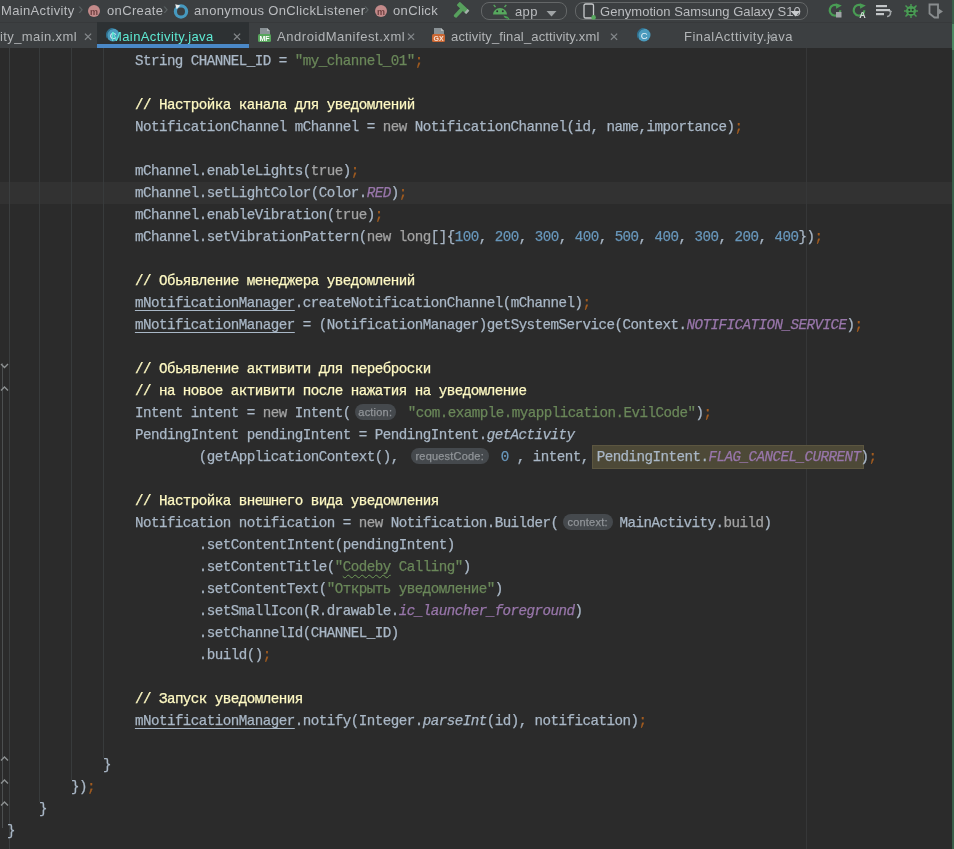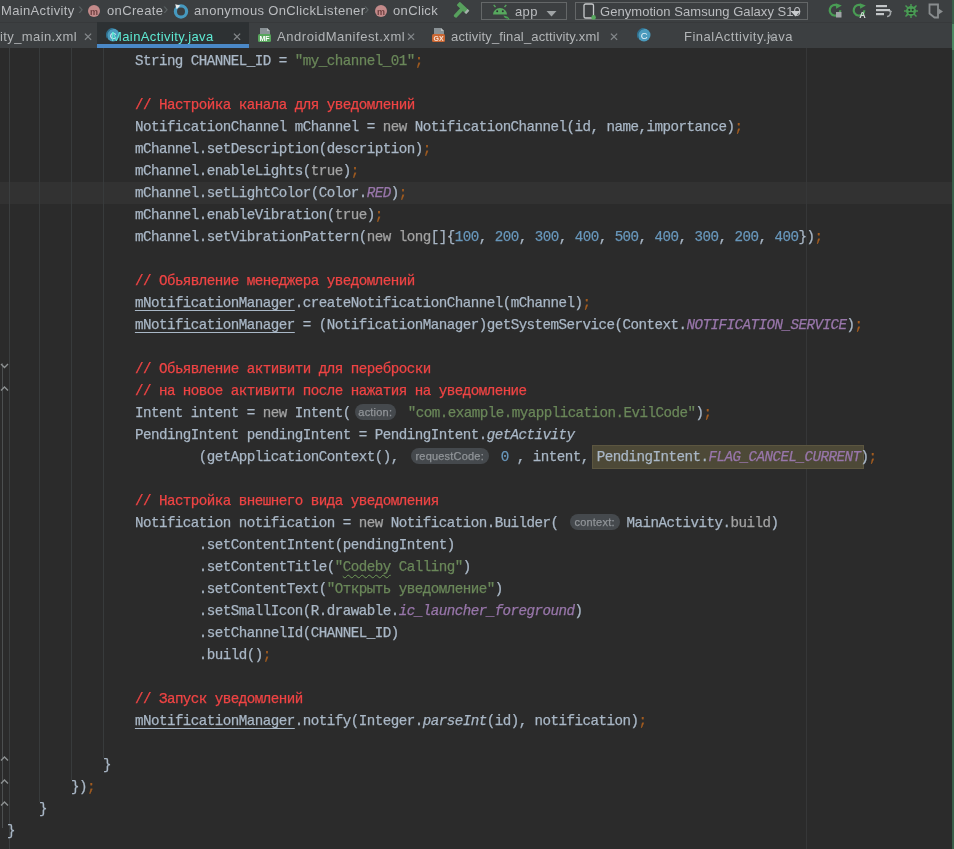--- a/index.html
+++ b/index.html
@@ -6,25 +6,25 @@
 #root { position:absolute; left:0; top:0; width:954px; height:849px; transform:translateZ(0); }
 .bar { position:absolute; left:0; width:954px; }
 #toolbar { top:0; height:22px; background:#3c3f41; }
 #tabs { top:22px; height:26px; background:#3c3f41; }
 #editor { position:absolute; left:0; top:48px; width:954px; height:801px;
   background:#2b2b2b; }
 .t { position:absolute; font-size:13px; color:#bbbdc0; white-space:pre; letter-spacing:0.35px;text-align:right; }
 .sep { color:#5a6062; font-size:16px; top:0px !important; }
 .tabt { position:absolute; top:7px; font-size:13px; color:#b2b5b7; white-space:pre; letter-spacing:0.4px; }
 .x { position:absolute; top:8px; font-size:12px; color:#84888b; }
-.box { position:absolute; top:2px; height:18px; border:1px solid #646768; border-radius:0; }
+.box { position:absolute; top:2px; height:18px; border:1px solid #646768; border-radius:8px; }
 .ln { position:absolute; left:7px; height:22px; line-height:22px;
   font-family:"Liberation Mono",monospace; font-size:14.2px; letter-spacing:-0.52px; color:#a9b7c6;
   white-space:pre; -webkit-text-stroke:0.25px; }
-.c { color:#ef4444; }
+.c { color:#fef9c3; }
 .k { color:#a3a3a3; }
 .s { color:#6a8759; }
 .n { color:#6897bb; }
 .p { color:#a25c20; }
 .i { color:#9876aa; font-style:italic; }
 .sm { font-style:italic; }
 .u { text-decoration:underline; text-underline-offset:3px; text-decoration-thickness:1px; }
 .ty { text-decoration:underline wavy #6f9a58 1px; text-underline-offset:3px; text-decoration-skip-ink:none; }
 .h { display:inline-block; height:16px; line-height:16px; background:#45494d;
   border-radius:8px; font-family:"Liberation Sans",sans-serif; font-size:11px; letter-spacing:0.2px;
@@ -179,42 +179,41 @@
       </svg>
   <svg width="9" height="8" viewBox="0 0 9 8" style="position:absolute;left:0px;top:730px" xmlns="http://www.w3.org/2000/svg">
         <path d="M1 5.5 l3.5 -3.5 l3.5 3.5" stroke="#8d9192" stroke-width="1.4" fill="none"></path>
       </svg>
   <svg width="9" height="8" viewBox="0 0 9 8" style="position:absolute;left:0px;top:752px" xmlns="http://www.w3.org/2000/svg">
         <path d="M1 5.5 l3.5 -3.5 l3.5 3.5" stroke="#8d9192" stroke-width="1.4" fill="none"></path>
       </svg>
 <pre class="ln" style="top:2px">                String CHANNEL_ID = <span class="s">"my_channel_01"</span><span class="p">;</span></pre>
 <pre class="ln" style="top:46px">                <span class="c">// Настройка канала для уведомлений</span></pre>
 <pre class="ln" style="top:68px">                NotificationChannel mChannel = <span class="k">new</span> NotificationChannel(id, name,importance)<span class="p">;</span></pre>
-<pre class="ln" style="top:90px">                mChannel.setDescription(description)<span class="p">;</span></pre>
 <pre class="ln" style="top:112px">                mChannel.enableLights(<span class="k">true</span>)<span class="p">;</span></pre>
 <pre class="ln" style="top:134px">                mChannel.setLightColor(Color.<span class="i">RED</span>)<span class="p">;</span></pre>
 <pre class="ln" style="top:156px">                mChannel.enableVibration(<span class="k">true</span>)<span class="p">;</span></pre>
 <pre class="ln" style="top:178px">                mChannel.setVibrationPattern(<span class="k">new</span> <span class="k">long</span>[]{<span class="n">100</span>, <span class="n">200</span>, <span class="n">300</span>, <span class="n">400</span>, <span class="n">500</span>, <span class="n">400</span>, <span class="n">300</span>, <span class="n">200</span>, <span class="n">400</span>})<span class="p">;</span></pre>
 <pre class="ln" style="top:222px">                <span class="c">// Обьявление менеджера уведомлений</span></pre>
 <pre class="ln" style="top:244px">                <span class="u">mNotificationManager</span>.createNotificationChannel(mChannel)<span class="p">;</span></pre>
 <pre class="ln" style="top:266px">                <span class="u">mNotificationManager</span> = (NotificationManager)getSystemService(Context.<span class="i">NOTIFICATION_SERVICE</span>)<span class="p">;</span></pre>
 <pre class="ln" style="top:310px">                <span class="c">// Обьявление активити для переброски</span></pre>
 <pre class="ln" style="top:332px">                <span class="c">// на новое активити после нажатия на уведомление</span></pre>
 <pre class="ln" style="top:354px">                Intent intent = <span class="k">new</span> Intent(<span class="h" style="margin-left:4px;width:41px">action:</span><span style="display:inline-block;width:12px"></span><span class="s">"com.example.myapplication.EvilCode"</span>)<span class="p">;</span></pre>
 <pre class="ln" style="top:376px">                PendingIntent pendingIntent = PendingIntent.<span class="sm">getActivity</span></pre>
 <pre class="ln" style="top:398px">                        (getApplicationContext(),<span class="h" style="margin-left:12px;width:78px">requestCode:</span><span style="display:inline-block;width:12px"></span><span class="n">0</span> , intent, <span class="hl">PendingIntent.<span class="i">FLAG_CANCEL_CURRENT</span></span>)<span class="p">;</span></pre>
 <pre class="ln" style="top:442px">                <span class="c">// Настройка внешнего вида уведомления</span></pre>
-<pre class="ln" style="top:464px">                Notification notification = <span class="k">new</span> Notification.Builder(<span class="h" style="margin-left:11px;width:50px">context:</span><span style="display:inline-block;width:7px"></span>MainActivity.<span class="k">build</span>)</pre>
+<pre class="ln" style="top:464px">                Notification notification = <span class="k">new</span> Notification.Builder(<span class="h" style="margin-left:4px;width:50px">context:</span><span style="display:inline-block;width:7px"></span>MainActivity.<span class="k">build</span>)</pre>
 <pre class="ln" style="top:486px">                        .setContentIntent(pendingIntent)</pre>
 <pre class="ln" style="top:508px">                        .setContentTitle(<span class="s">"<span class="ty">Codeby</span> Calling"</span>)</pre>
 <pre class="ln" style="top:530px">                        .setContentText(<span class="s">"Открыть уведомление"</span>)</pre>
 <pre class="ln" style="top:552px">                        .setSmallIcon(R.drawable.<span class="i">ic_launcher_foreground</span>)</pre>
 <pre class="ln" style="top:574px">                        .setChannelId(CHANNEL_ID)</pre>
 <pre class="ln" style="top:596px">                        .build()<span class="p">;</span></pre>
-<pre class="ln" style="top:640px">                <span class="c">// Запуск уведомлений</span></pre>
+<pre class="ln" style="top:640px">                <span class="c">// Запуск уведомления</span></pre>
 <pre class="ln" style="top:662px">                <span class="u">mNotificationManager</span>.notify(Integer.<span class="sm">parseInt</span>(id), notification)<span class="p">;</span></pre>
 <pre class="ln" style="top:706px">            }</pre>
 <pre class="ln" style="top:728px">        })<span class="p">;</span></pre>
 <pre class="ln" style="top:750px">    }</pre>
 <pre class="ln" style="top:772px">}</pre>
 </div>
 
 <div style="position:absolute;left:952px;top:0;width:2px;height:849px;background:#3a5f49"></div>
 <div style="position:absolute;left:952px;top:24px;width:2px;height:26px;background:#4d8a62"></div>
 

